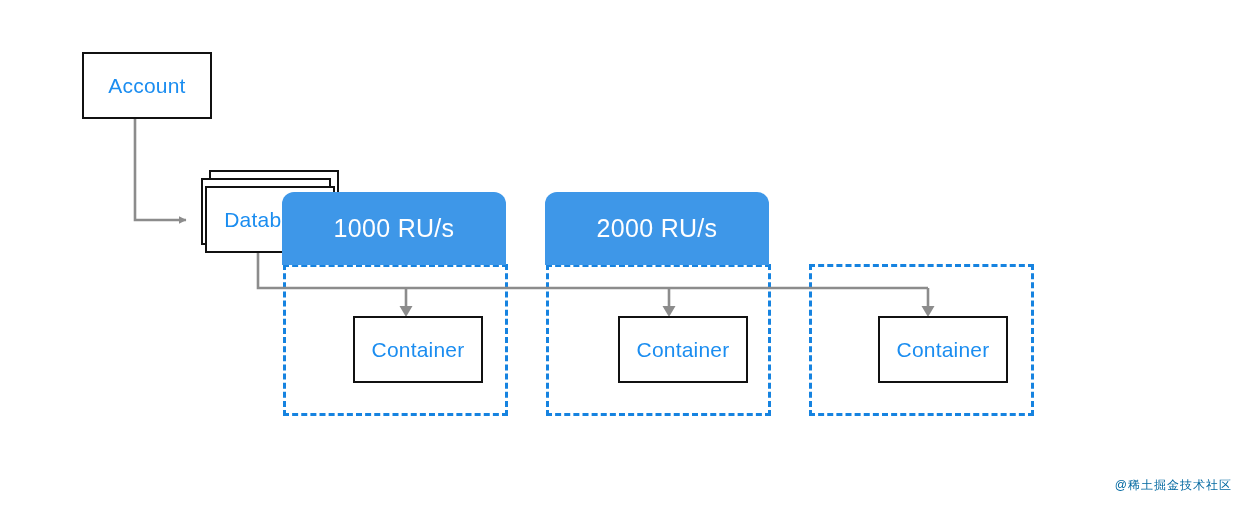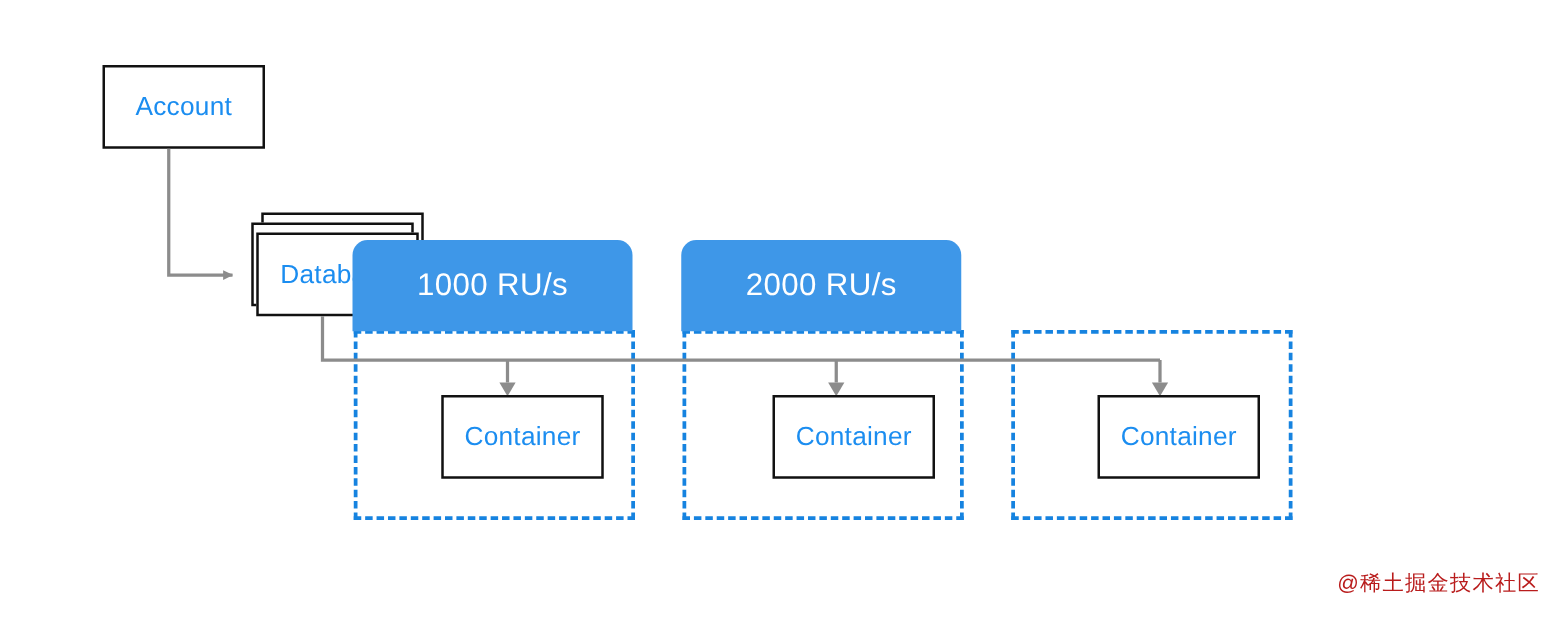--- a/index.html
+++ b/index.html
@@ -79,23 +79,23 @@
     top: 0;
     width: 1248px;
     height: 510px;
     pointer-events: none;
   }
 
   
   .watermark {
     position: absolute;
     right: 16px;
-    bottom: 32px;
-    color: #b91c1c;
-    font-size: 17px;
+    bottom: 16px;
+    color: #0369a1;
+    font-size: 12px;
     letter-spacing: 1px;
     white-space: nowrap;
   }
 
   .z-db   { z-index: 3; }
   .z-blue { z-index: 5; }
   .z-wire { z-index: 4; }
   .z-dash { z-index: 2; }
   .z-cont { z-index: 6; align-items: center; }
 </style>

